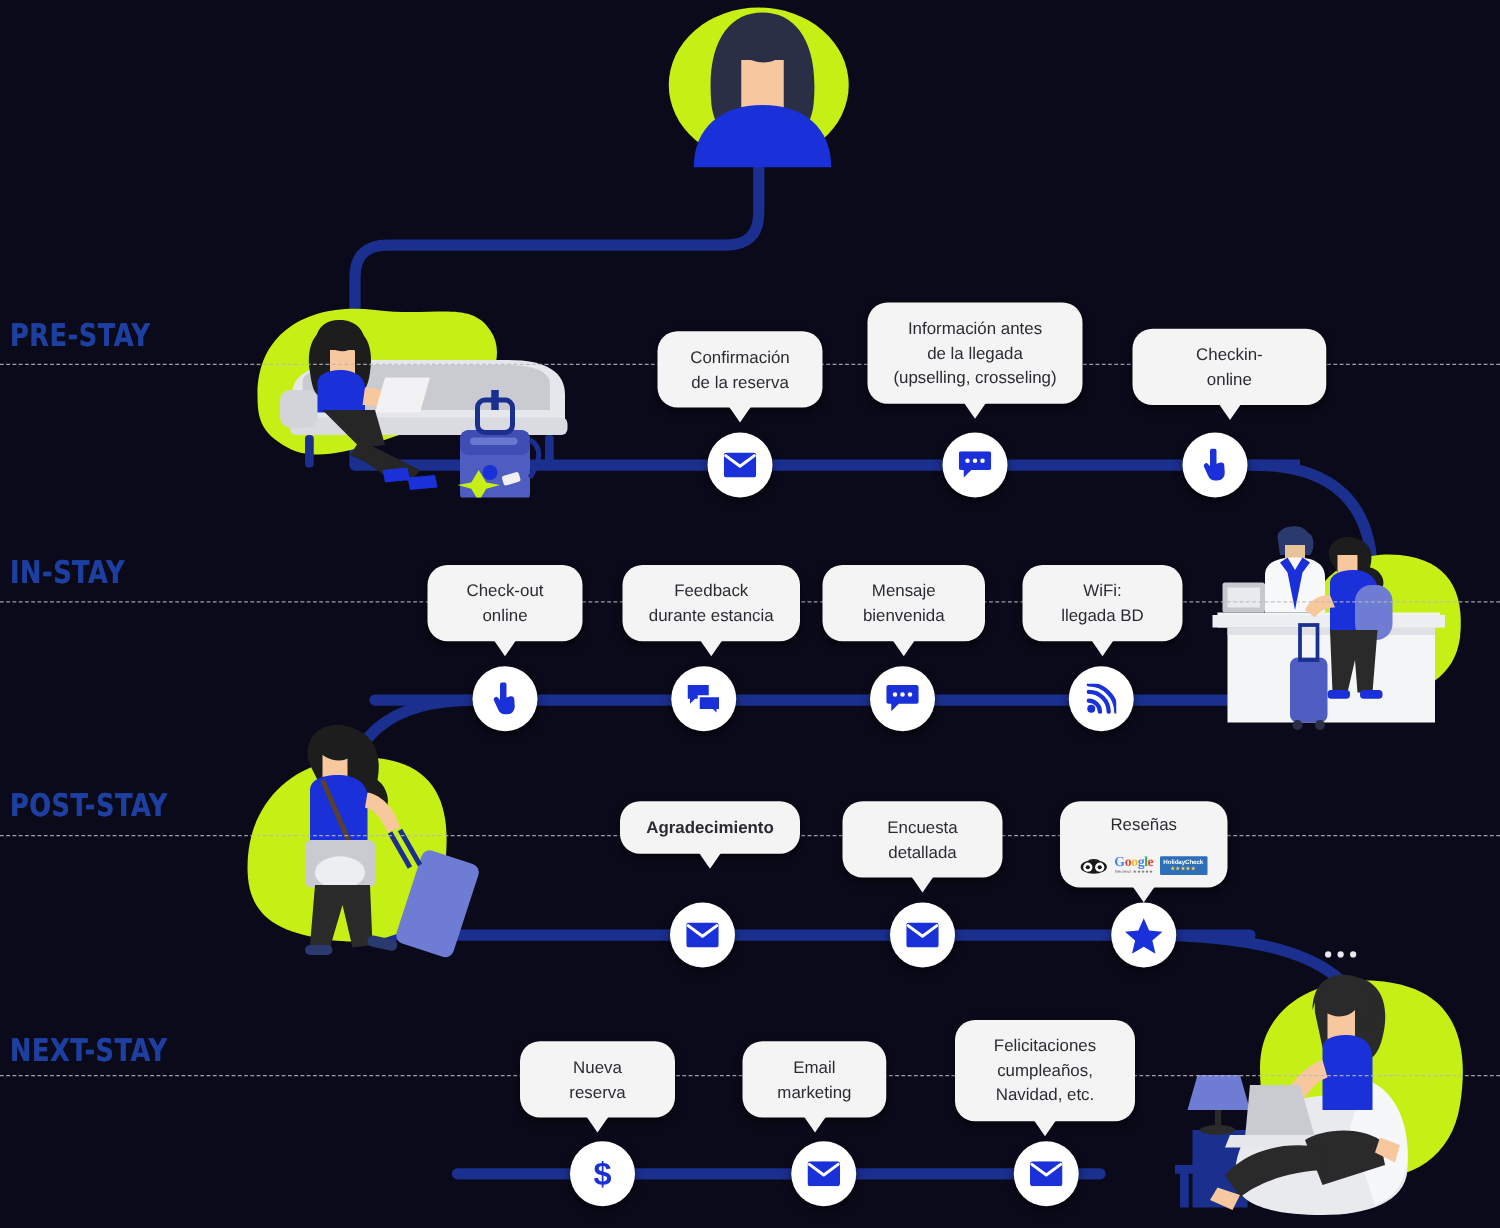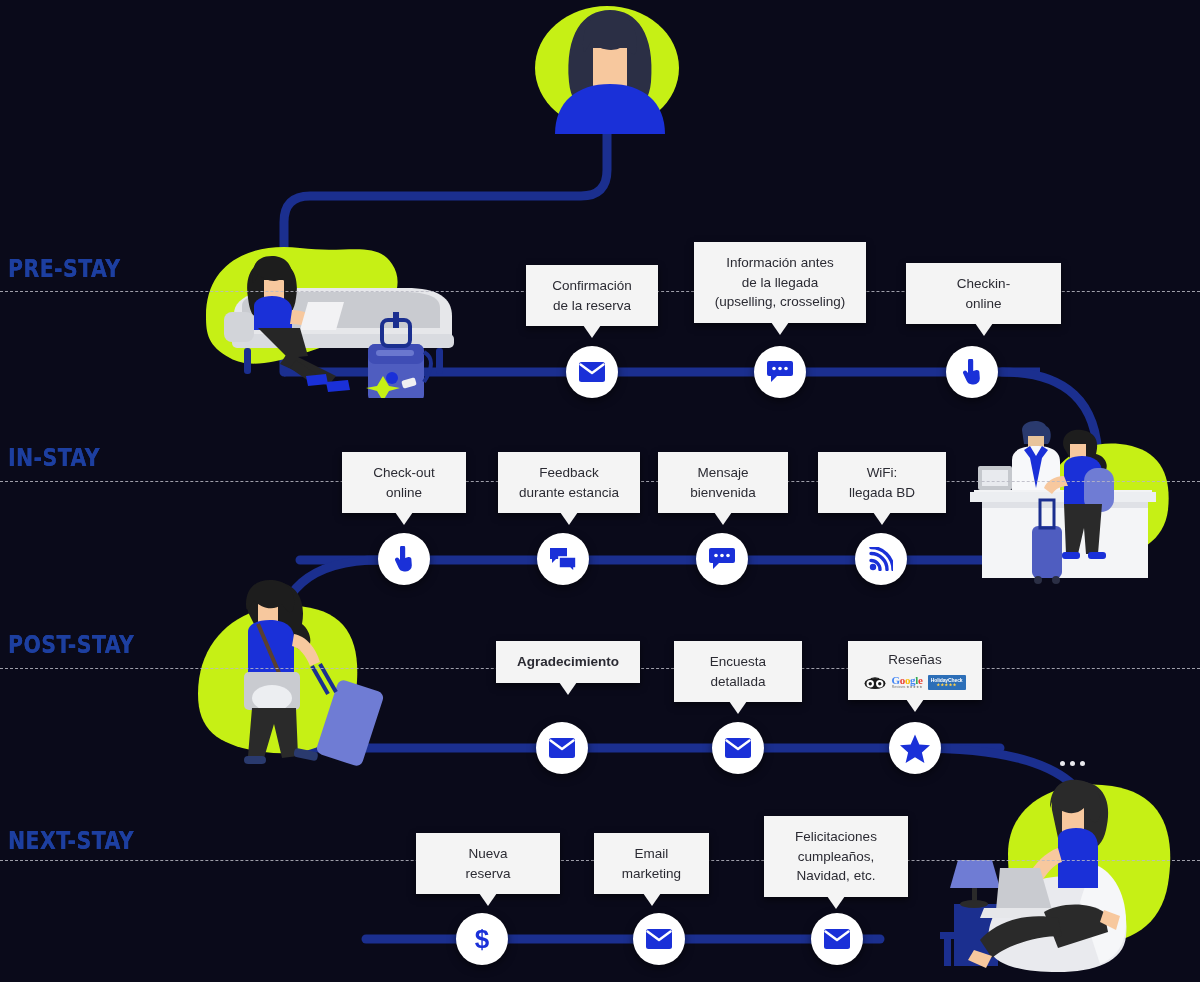--- a/index.html
+++ b/index.html
@@ -22,21 +22,21 @@
   .dashed-sep{
     position:absolute; left:0; width:1200px; height:0;
     border-top:1.5px dashed #b9b9c4; opacity:.85;
   }
 
   
   .pathsvg{ position:absolute; left:0; top:0; width:1200px; height:982px; }
 
   
   .bubble{
-    position:absolute; background:#f4f4f4; border-radius:0;
+    position:absolute; background:#f4f4f4; border-radius:16px;
     color:#2b2b33; font-size:13.5px; line-height:1.45;
     text-align:center; padding:11px 14px;
     box-shadow:0 3px 7px rgba(0,0,0,.55);
     font-family:"Liberation Sans", sans-serif;
   }
   .bubble .tip{
     position:absolute; left:50%; bottom:-12px; margin-left:-9px;
     width:0;height:0;border-left:9px solid transparent;
     border-right:9px solid transparent;border-top:13px solid #f4f4f4;
   }
@@ -44,21 +44,21 @@
 
   
   .node{
     position:absolute; width:52px; height:52px; border-radius:50%;
     background:#fff; display:flex; align-items:center; justify-content:center;
     box-shadow:0 3px 8px rgba(0,0,0,.5);
   }
   .node svg{ display:block; }
 
   
-  .logos{ display:flex; align-items:center; justify-content:center; gap:5px; margin-top:5px; }
+  .logos{ display:flex; align-items:center; justify-content:center; gap:5px; margin-top:15px; }
   .logo-ta{ width:22px;height:14px; }
   .logo-g{ font-family:"Liberation Serif", serif; font-size:11px; font-weight:bold; line-height:1; letter-spacing:-.3px;}
   .logo-g i{ font-style:normal; }
   .logo-g .sub{ display:block; font-size:3.6px; color:#777; font-weight:normal; letter-spacing:0; font-family:"Liberation Sans",sans-serif;}
   .logo-hc{ background:#2d6fb8; color:#fff; font-size:5px; padding:3px 3px; border-radius:1px; text-align:center; line-height:1.1; font-weight:bold; letter-spacing:-.1px;}
   .logo-hc .dots{ display:block; font-size:4px; letter-spacing:.5px; color:#ffd04a; }
 
   
   .illu{ position:absolute; }
   .dots-ellipsis{ position:absolute; display:flex; gap:5px; }
@@ -361,21 +361,21 @@
       </span>
     </span>
     <span class="tip"></span>
   </div>
   <div class="node" style="left:889px; top:722px;">
     <svg width="30" height="29" viewBox="0 0 30 29">
       <path d="M15 0.5 L19.3 10.4 L30 11.3 L21.9 18.4 L24.4 29 L15 23.3 L5.6 29 L8.1 18.4 L0 11.3 L10.7 10.4Z" fill="#1a30d8"></path>
     </svg>
   </div>
 
-  <div class="bubble" style="left:416px; top:833px; width:144px;">
+  <div class="bubble" style="left:416px; top:833px; width:124px;">
     <span class="txt">Nueva
 reserva</span>
     <span class="tip"></span>
   </div>
   <div class="node" style="left:456px; top:913px;">
     <svg width="18" height="28" viewBox="0 0 18 28">
       <text x="9" y="23" text-anchor="middle" font-family="Liberation Sans, sans-serif" font-size="26" font-weight="bold" fill="#1a30d8">$</text>
     </svg>
   </div>
 

